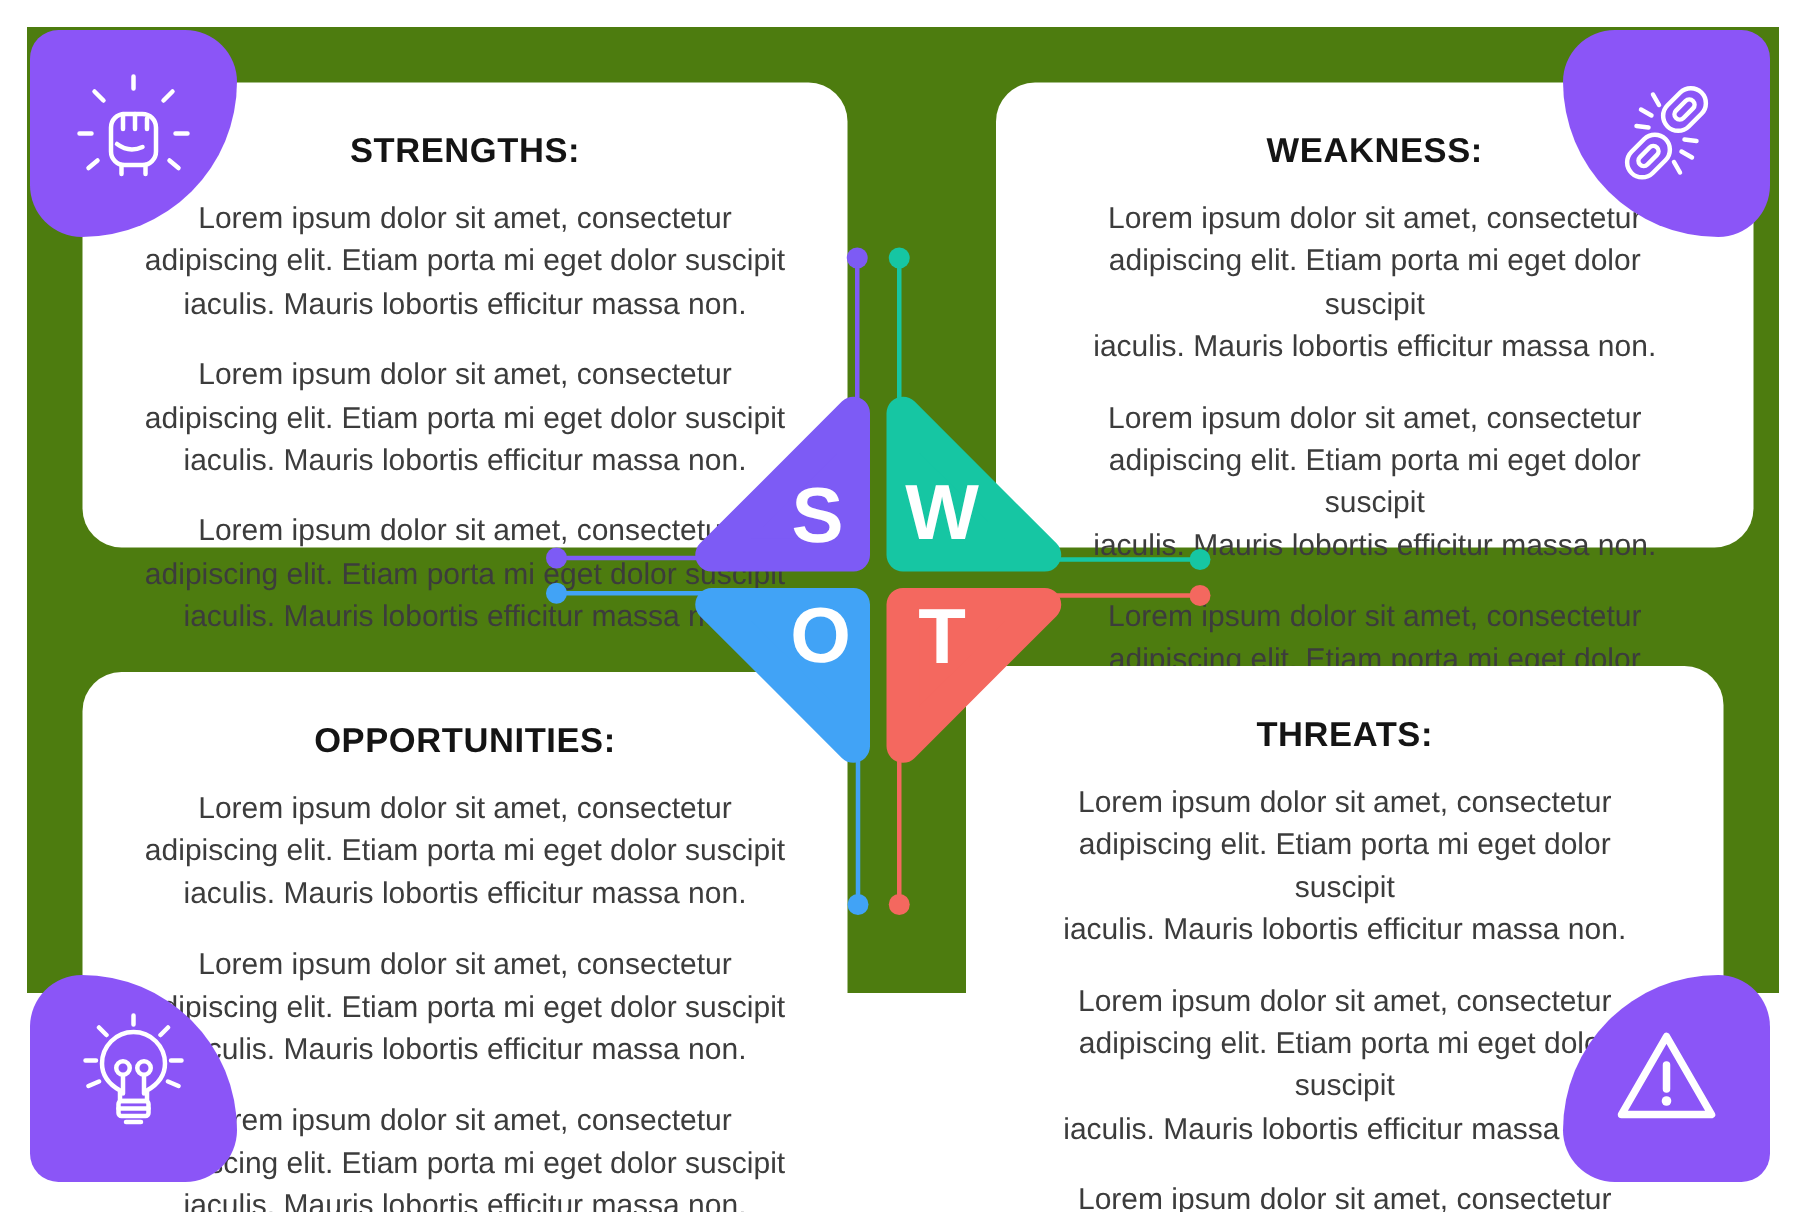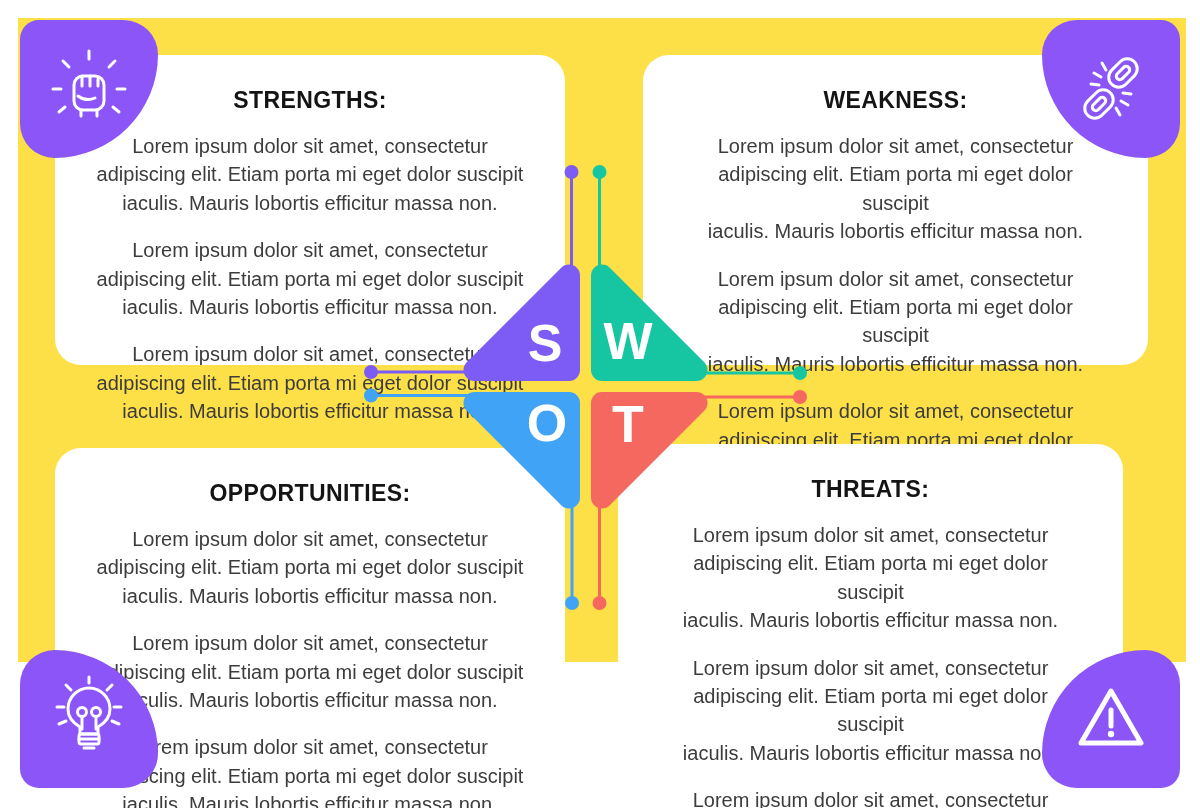--- a/index.html
+++ b/index.html
@@ -2,30 +2,30 @@
 <html><head>
 <meta charset="utf-8">
 <style>
   html,body{margin:0;padding:0;}
   body{
     width:1200px;height:808px;position:relative;background:#ffffff;
     font-family:"Liberation Sans", sans-serif;overflow:hidden;
   }
   .canvas{
     position:absolute;left:18px;top:18px;width:1168px;height:644px;
-    background:#fde047;
+    background:#4d7c0f;
   }
   .card{
     position:absolute;background:#ffffff;border-radius:26px;
     text-align:center;box-sizing:border-box;padding:32px 40px 0 40px;
   }
   .card.tl{left:37px;top:37px;width:510px;height:310px;}
-  .card.tr{left:625px;top:37px;width:505px;height:310px;}
+  .card.tr{left:646px;top:37px;width:505px;height:310px;}
   .card.bl{left:37px;top:430px;width:510px;height:309px;}
-  .card.br{left:600px;top:426px;width:505px;height:309px;}
+  .card.br{left:626px;top:426px;width:505px;height:309px;}
   .card h2{
     margin:0 0 18px 0;font-size:23px;font-weight:bold;color:#141414;
     letter-spacing:.4px;
   }
   .card p{
     margin:0 auto 19px auto;max-width:440px;font-size:20px;line-height:1.42;
     color:#3C3C3C;white-space:pre-line;
   }
   .blob{
     position:absolute;width:138px;height:138px;background:#8B55F7;

